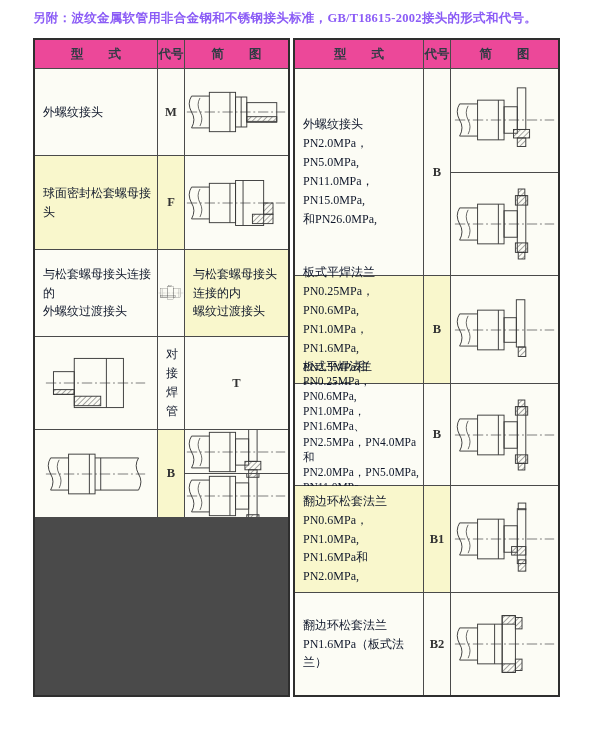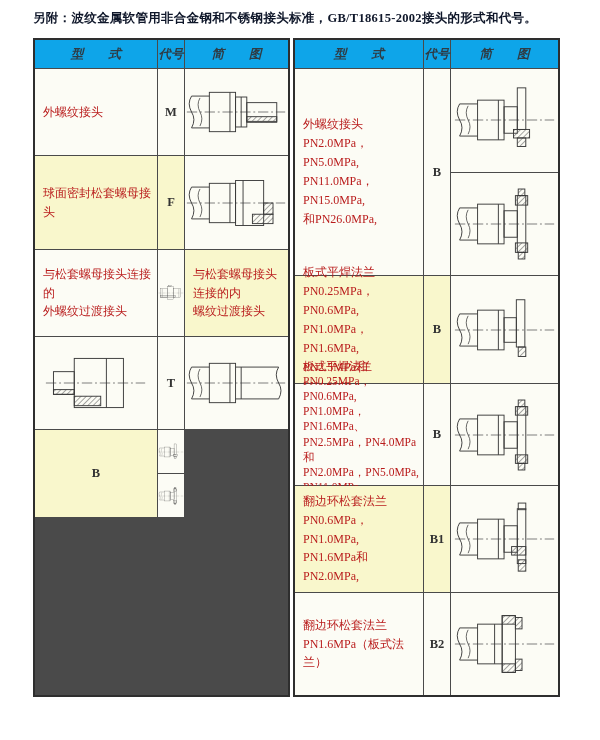--- a/index.html
+++ b/index.html
@@ -3,37 +3,37 @@
 <meta charset="utf-8">
 <style>
   html,body{margin:0;padding:0;}
   body{
     width:600px;height:740px;position:relative;background:#ffffff;
     font-family:"Liberation Serif","DejaVu Sans",serif;
     -webkit-font-smoothing:antialiased;
   }
   .page-title{
     position:absolute;left:33px;top:10px;width:540px;
-    font-size:12.5px;font-weight:bold;color:#0f172a;letter-spacing:.3px;
+    font-size:12.5px;font-weight:bold;color:#8b5cf6;letter-spacing:.3px;
   }
   .table-wrap{
     position:absolute;left:33px;top:38px;display:flex;gap:3px;
   }
   .half{
     display:grid;gap:1px;background:#4a4a4a;border:2px solid #2e2e2e;
   }
   .lhalf{grid-template-columns:122px 26px 103px;}
   .rhalf{grid-template-columns:128px 26px 107px;}
   .hcell{
-    background:#0ea5e9;display:flex;align-items:center;justify-content:center;
-    font-weight:bold;font-size:12.5px;color:#2f3b44;font-style:italic;
+    background:#ec4899;display:flex;align-items:center;justify-content:center;
+    font-weight:bold;font-size:12.5px;color:#2f3b44;
   }
   .tcell{
     background:#fcfcf5;display:flex;align-items:center;
-    padding:3px 4px 3px 8px;font-size:12px;color:#b91c1c;
+    padding:3px 4px 3px 8px;font-size:12px;color:#0f172a;
     white-space:pre-line;line-height:1.58;
   }
   .tcell.tight{line-height:1.32;font-size:11.5px;}
   .ccell{
     background:#fcfcf5;display:flex;align-items:center;justify-content:center;
     font-size:12.5px;font-weight:bold;color:#333;
   }
   .dcell{background:#fcfcf5;display:flex;flex-direction:column;}
   .dsub{flex:1;display:flex;align-items:center;justify-content:center;overflow:hidden;}
   .dsub + .dsub{border-top:1px solid #4a4a4a;}
@@ -131,20 +131,21 @@
             </defs>
     <line x1="2" y1="38" x2="107" y2="38" stroke="#555" stroke-width="0.8" stroke-dasharray="11 3 2 3"></line>
             <rect x="10" y="26" width="22" height="24" fill="none" stroke="#3a3a3a" stroke-width="1"></rect>
             <rect x="10" y="45" width="22" height="5" fill="url(#hp)" stroke="#3a3a3a" stroke-width="1"></rect>
             <rect x="32" y="12" width="52" height="52" fill="none" stroke="#3a3a3a" stroke-width="1"></rect>
             <line x1="66" y1="12" x2="66" y2="64" stroke="#3a3a3a" stroke-width="1"></line>
             <rect x="32" y="52" width="28" height="10" fill="url(#hp)" stroke="#3a3a3a" stroke-width="1"></rect>
           </svg>
         </div>
       </div>
+      <div class="tcell">对接焊管</div>
       <div class="ccell">T</div>
       <div class="dcell">
         <div class="dsub">
           <svg viewBox="0 0 110 76" xmlns="http://www.w3.org/2000/svg">
     <defs>
               <pattern id="hp" width="4" height="4" patternUnits="userSpaceOnUse" patternTransform="rotate(45)">
       <line x1="0" y1="0" x2="0" y2="4" stroke="#555" stroke-width="1.1"></line>
               </pattern>
             </defs>
     <line x1="2" y1="38" x2="107" y2="38" stroke="#555" stroke-width="0.8" stroke-dasharray="11 3 2 3"></line>

